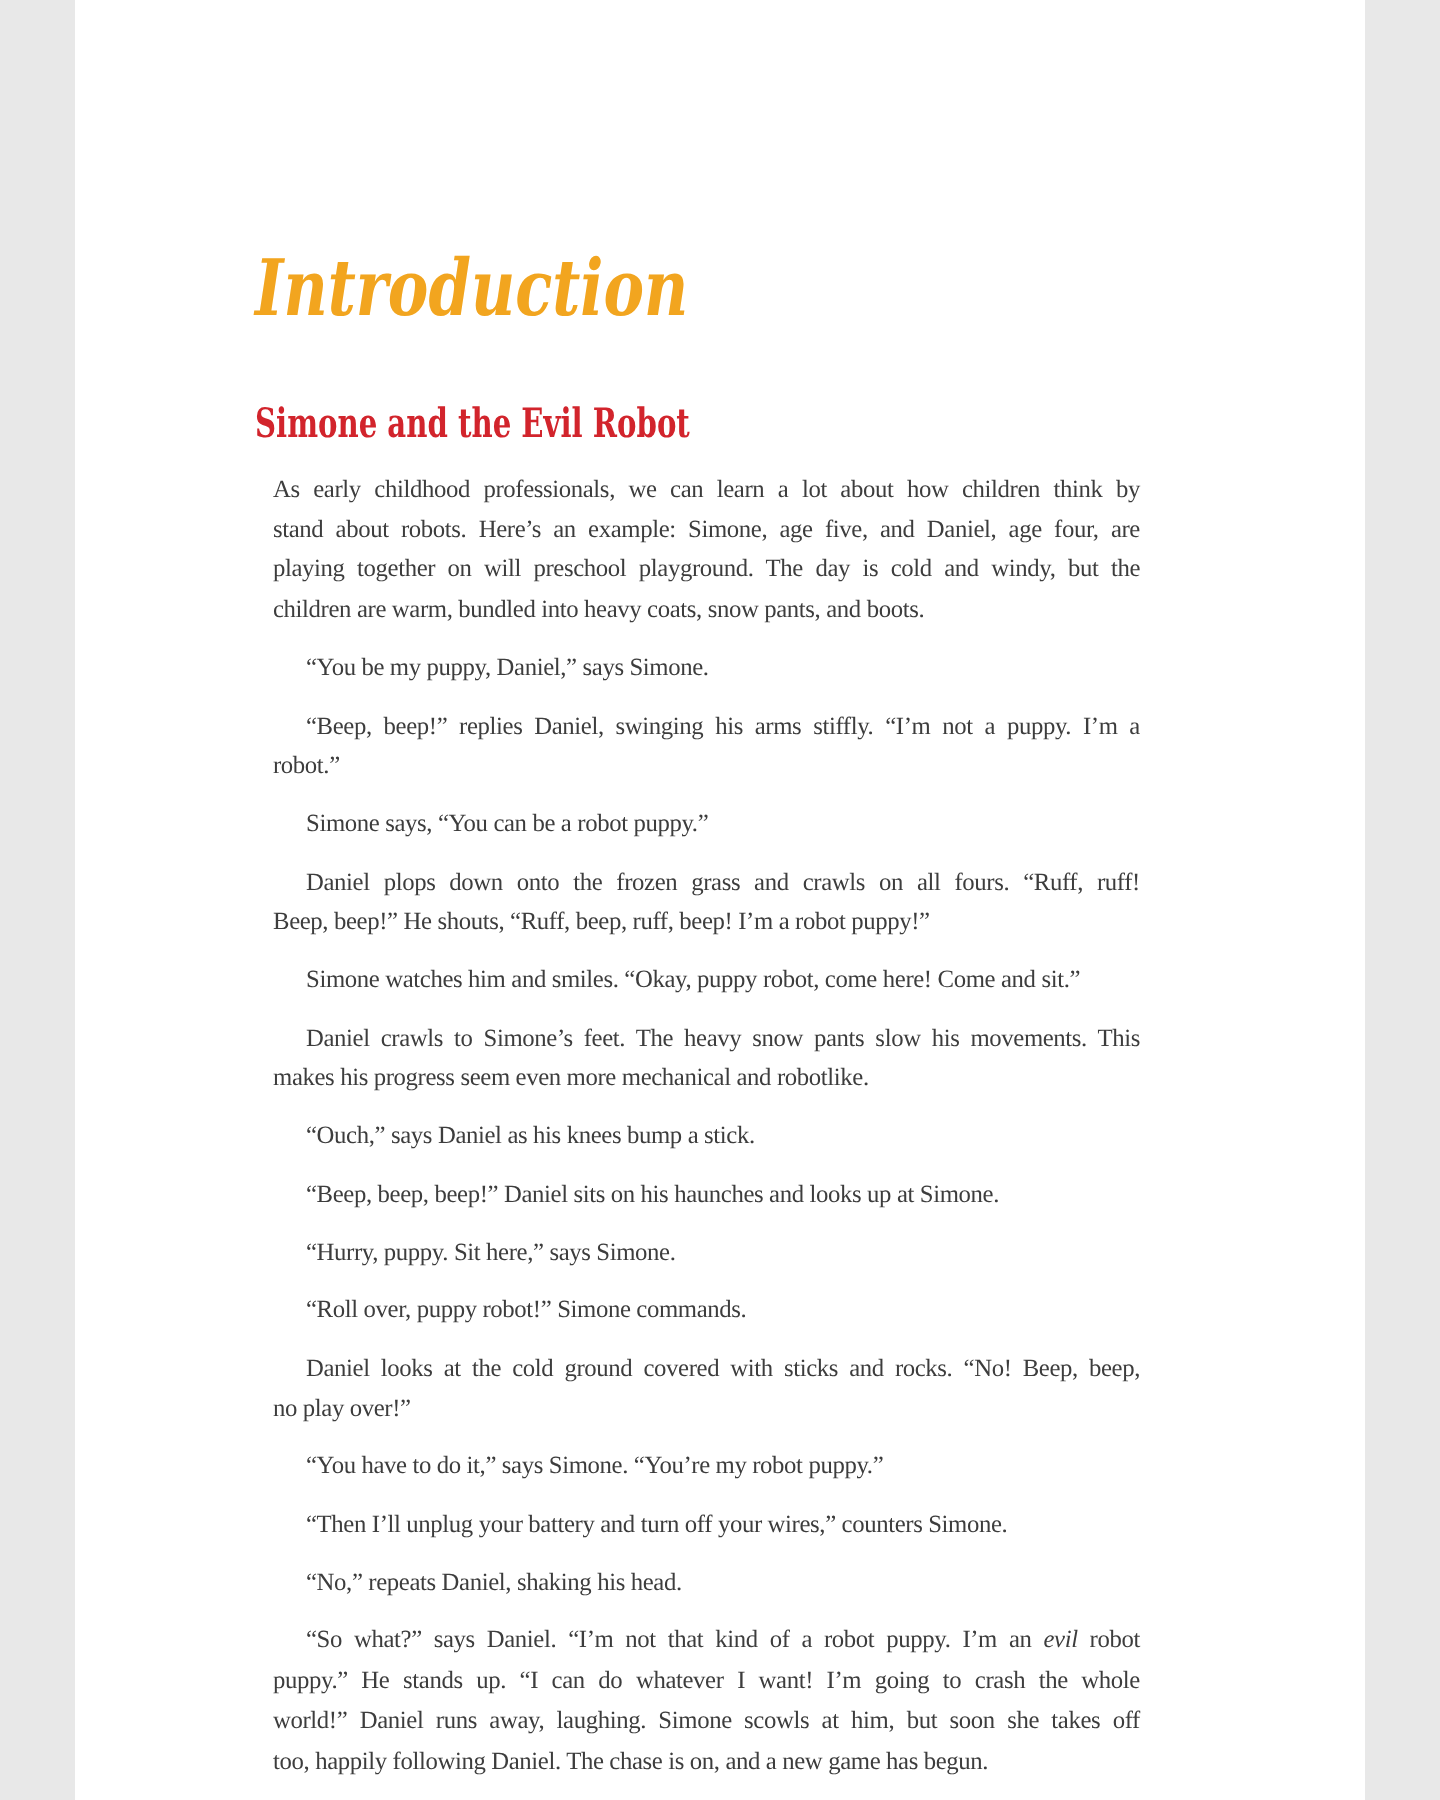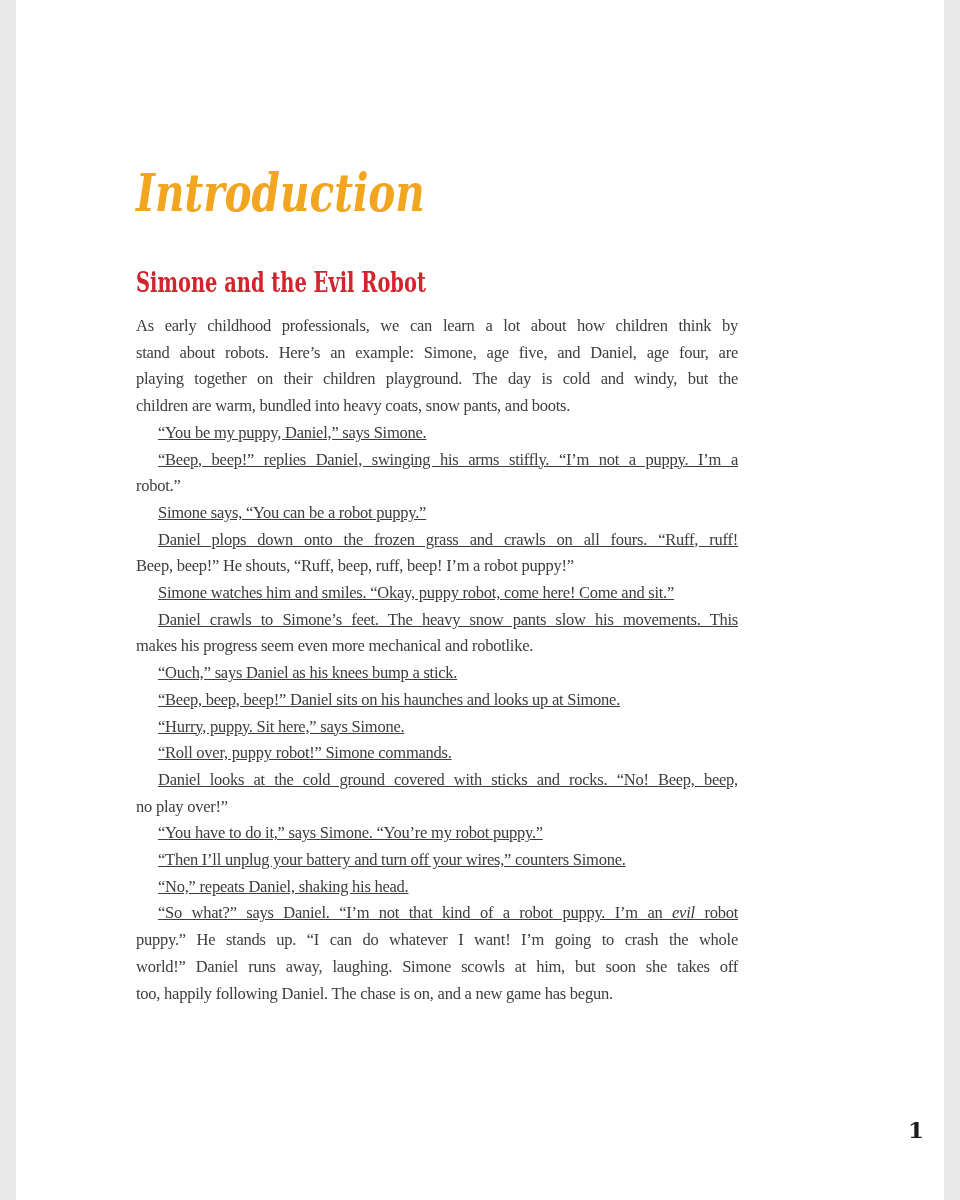--- a/index.html
+++ b/index.html
@@ -1,18 +1,18 @@
 <!DOCTYPE html>
 <html><head>
 <meta charset="utf-8">
 <style>
   html, body { margin: 0; padding: 0; background: #e8e8e8; }
   .page {
     position: relative;
-    width: 928px;
+    width: 860px;
     height: 1200px;
     margin: 0 auto;
     background: #ffffff;
     overflow: hidden;
   }
   .content {
     position: absolute;
     left: 120px;
     top: 0;
     width: 602px;
@@ -43,24 +43,24 @@
     transform-origin: left center;
     white-space: nowrap;
   }
   .body-text {
     font-family: "Liberation Serif", serif;
     font-size: 16.5px;
     line-height: 26.7px;
     letter-spacing: -0.25px;
     color: #3d3d3d;
   }
-  .paragraph { margin: 0; }
+  .paragraph { margin: 12px; }
   .line { text-align: left; }
   .line.j { text-align: justify; text-align-last: justify; }
-  .line.ind { text-indent: 22px; text-decoration: underline; }
+  .line.ind { text-indent: 22px; }
   .line em { font-style: italic; }
   .page-number {
     position: absolute;
     left: 892px;
     top: 1118px;
     font-family: "DejaVu Serif", serif;
     font-weight: bold;
     font-size: 23px;
     line-height: 1;
     color: #1c1c1c;
@@ -74,21 +74,21 @@
 
     <h1 class="chapter-title">Introduction</h1>
 
     <h2 class="section-heading">Simone and the Evil Robot</h2>
 
     <div class="body-text">
 
       <div class="paragraph">
         <div class="line j">As early childhood professionals, we can learn a lot about how children think by</div>
         <div class="line j">stand about robots. Here’s an example: Simone, age five, and Daniel, age four, are</div>
-        <div class="line j">playing together on their children playground. The day is cold and windy, but the</div>
+        <div class="line j">playing together on will preschool playground. The day is cold and windy, but the</div>
         <div class="line">children are warm, bundled into heavy coats, snow pants, and boots.</div>
       </div>
 
       <div class="paragraph">
         <div class="line ind">“You be my puppy, Daniel,” says Simone.</div>
       </div>
 
       <div class="paragraph">
         <div class="line ind j">“Beep, beep!” replies Daniel, swinging his arms stiffly. “I’m not a puppy. I’m a</div>
         <div class="line">robot.”</div>

